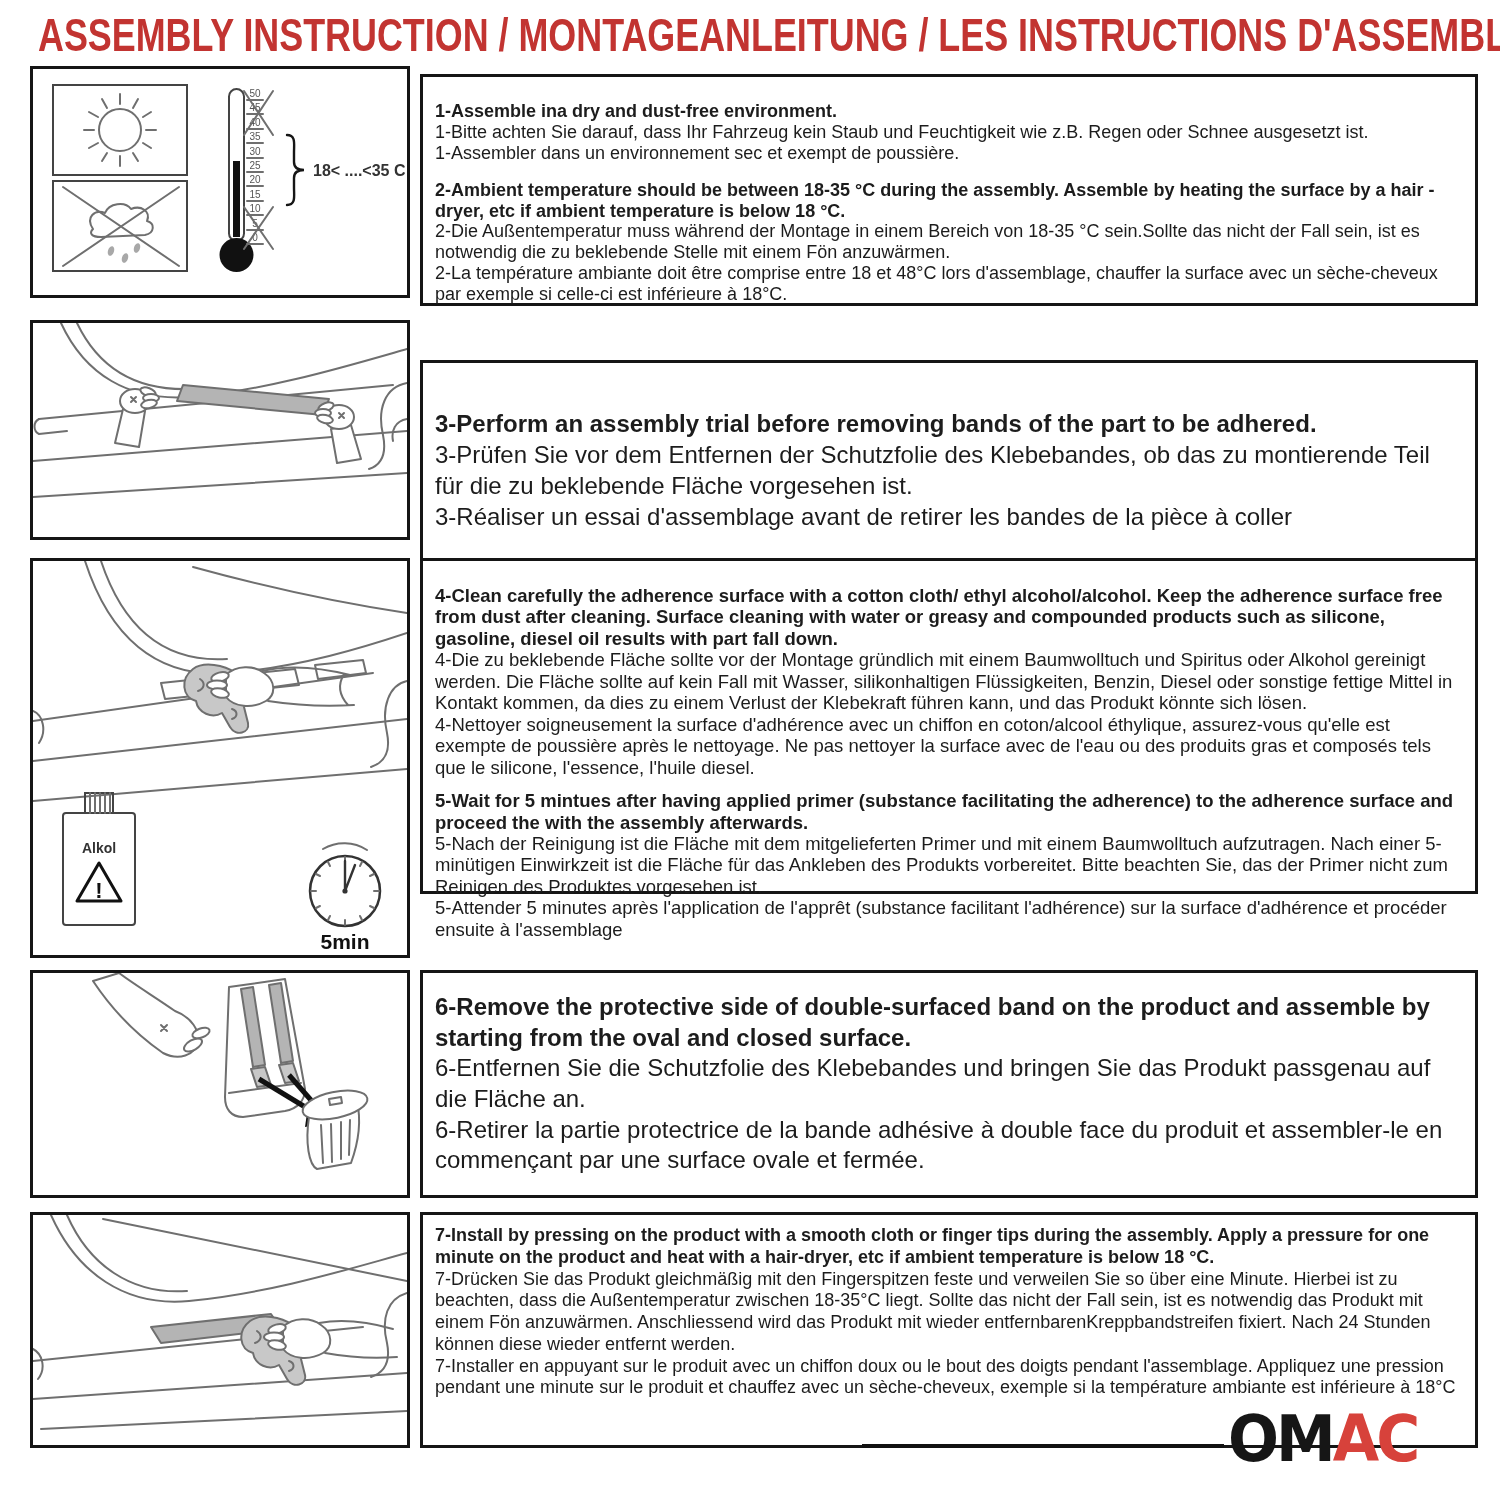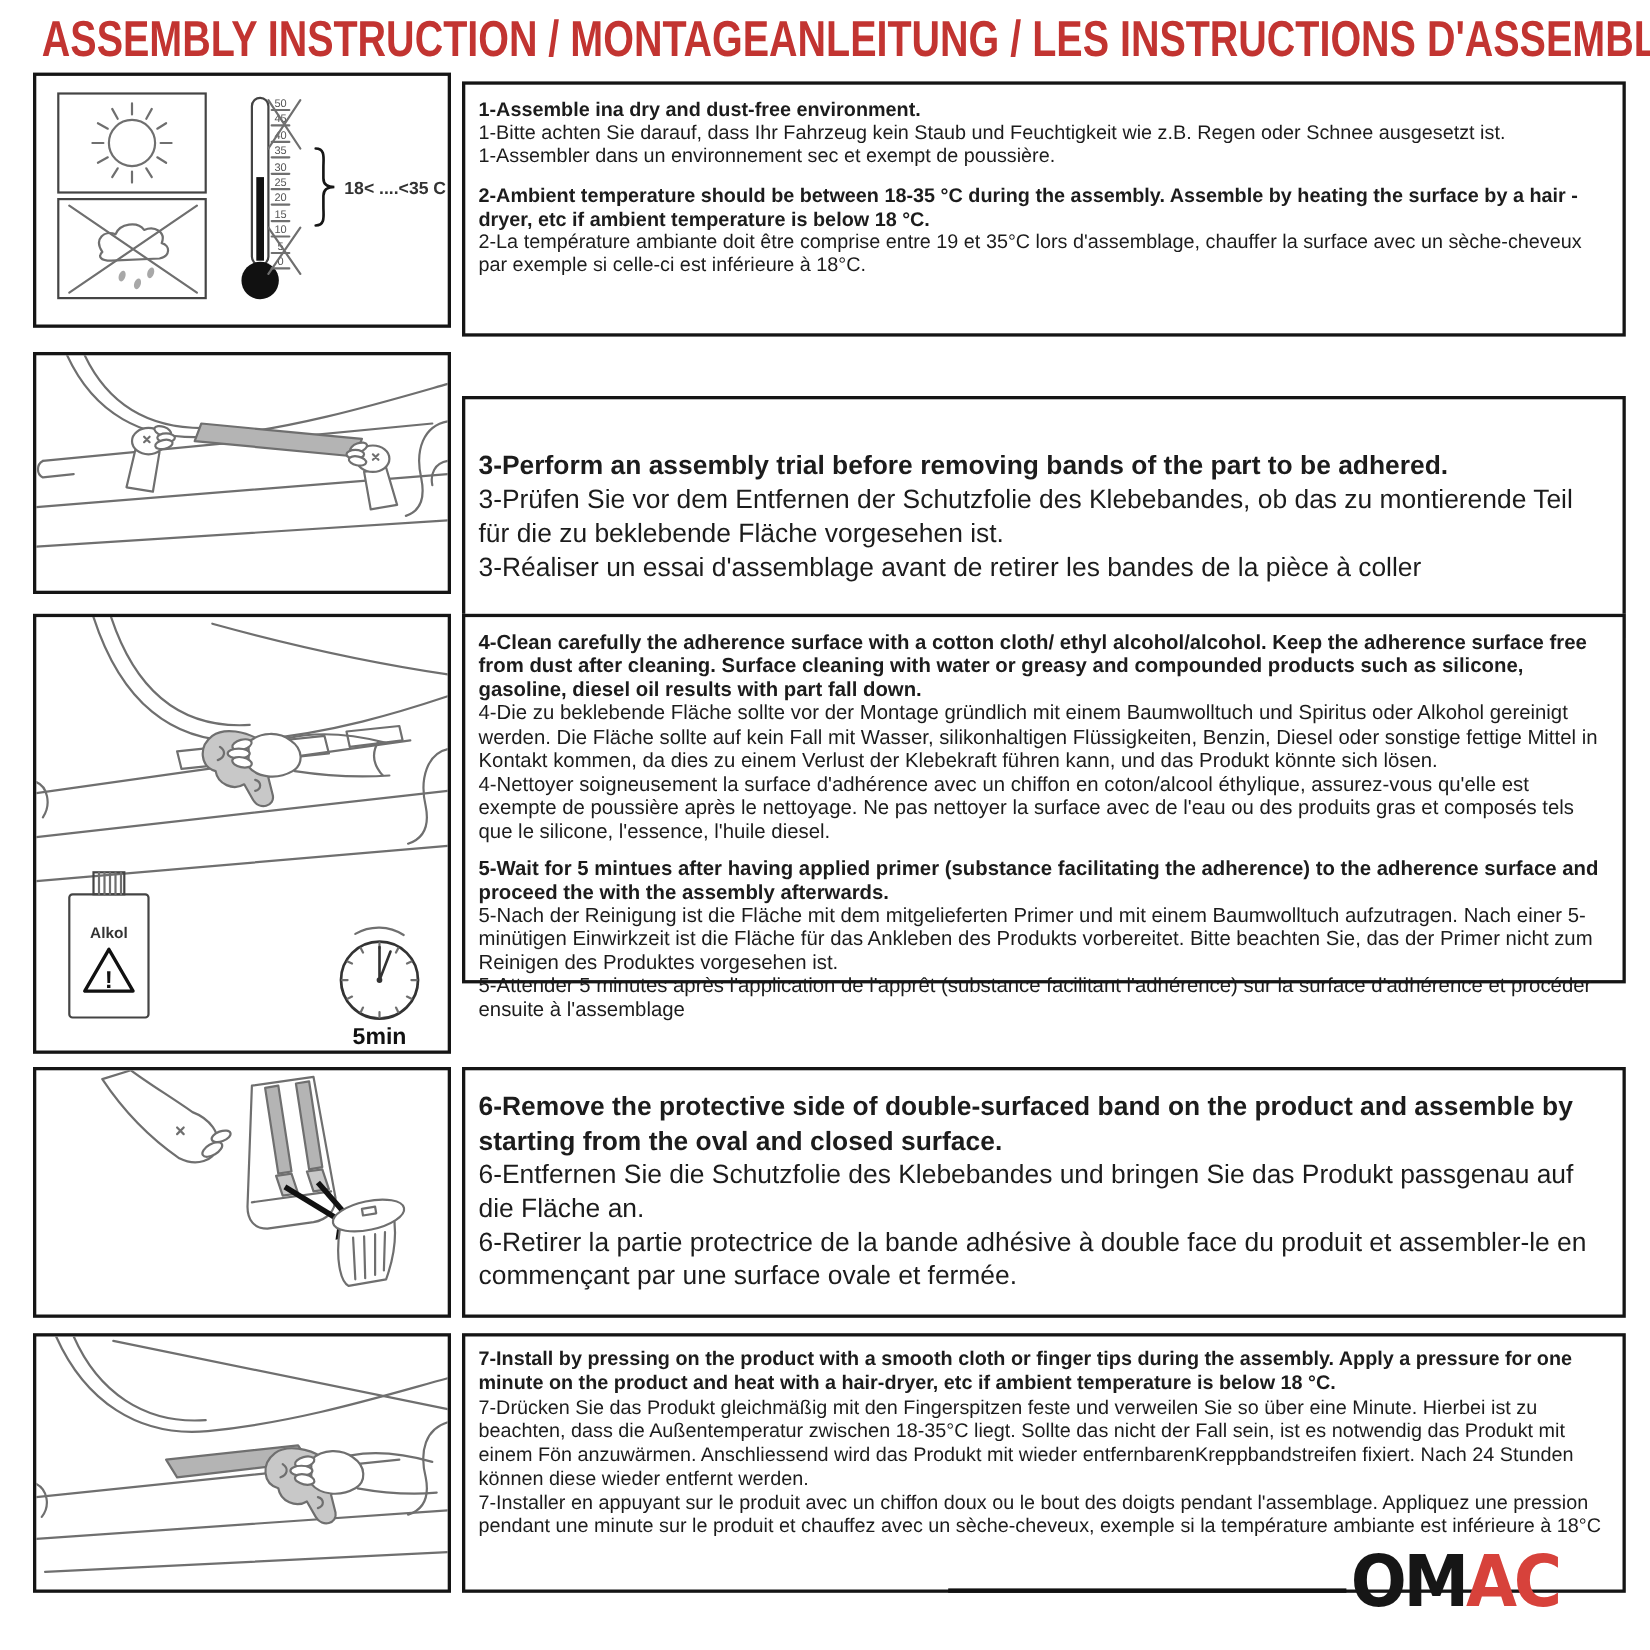--- a/index.html
+++ b/index.html
@@ -3,21 +3,21 @@
 <meta charset="utf-8">
 <style>
   html,body{margin:0;padding:0;background:#ffffff;width:1500px;height:1500px;
     font-family:"Liberation Sans",sans-serif;overflow:hidden;color:#1c1c1c;}
   #page{position:relative;width:1500px;height:1500px;background:#fff;}
   #title{position:absolute;left:38px;top:8px;font-size:46px;font-weight:bold;
     color:#c23431;white-space:nowrap;transform:scaleX(0.78);transform-origin:left center;
     letter-spacing:0px;}
   .ibox{position:absolute;left:30px;width:380px;border:3px solid #151515;background:#fff;box-sizing:border-box;}
   .tbox{position:absolute;left:420px;width:1058px;border:3px solid #151515;background:#fff;
-    box-sizing:border-box;padding:12px 12px;}
+    box-sizing:border-box;padding:24px 12px;}
   .tbox p{margin:0;}
   .b{font-weight:bold;}
   .gap{margin-top:16px !important;}
   .r1{font-size:18px;line-height:1.16;}
   .r2{font-size:24px;line-height:1.3;display:flex;flex-direction:column;justify-content:center;}
   .r3{font-size:18.5px;line-height:1.16;}
   .r3 .gap{margin-top:12px !important;}
   .r4{font-size:24px;line-height:1.28;display:flex;flex-direction:column;justify-content:center;}
   .r5{font-size:18px;line-height:1.21;padding-top:10px;}
   svg{display:block;}
@@ -78,21 +78,22 @@
         <path class="blk" d="M254,66 C263,66 261,75 261,83 L261,93 C261,99 265,101 271,101 C265,101 261,103 261,109 L261,119 C261,127 263,136 254,136"></path>
         <text x="280" y="107" font-size="16" font-weight="bold" fill="#333">18&lt; ....&lt;35 C</text>
       </g>
     </svg>
   </div>
   <div class="tbox r1" style="top:74px;height:232px;">
     <p class="b">1-Assemble ina dry and dust-free environment.</p>
     <p>1-Bitte achten Sie darauf, dass Ihr Fahrzeug kein Staub und Feuchtigkeit wie z.B. Regen oder Schnee ausgesetzt ist.</p>
     <p>1-Assembler dans un environnement sec et exempt de poussière.</p>
     <p class="b gap">2-Ambient temperature should be between 18-35 °C during the assembly. Assemble by heating the surface by a hair -dryer, etc if ambient temperature is below 18 °C.</p>
-    <p>2-La température ambiante doit être comprise entre 19 et 35°C lors d'assemblage, chauffer la surface avec un sèche-cheveux par exemple si celle-ci est inférieure à 18°C.</p>
+    <p>2-Die Außentemperatur muss während der Montage in einem Bereich von 18-35 °C sein.Sollte das nicht der Fall sein, ist es notwendig die zu beklebende Stelle mit einem Fön anzuwärmen.</p>
+    <p>2-La température ambiante doit être comprise entre 18 et 48°C lors d'assemblage, chauffer la surface avec un sèche-cheveux par exemple si celle-ci est inférieure à 18°C.</p>
   </div>
 
   <div class="ibox" style="top:320px;height:220px;">
     <svg width="374" height="214" viewBox="0 0 374 214">
       <path class="s" d="M28,0 C52,52 96,78 156,74 C232,68 318,42 374,26"></path>
       <path class="s" d="M44,0 C66,46 104,68 158,66"></path>
       <path class="s" d="M374,60 C352,64 344,86 350,112 C354,132 348,142 336,146"></path>
       <path class="s" d="M374,96 C362,98 358,108 360,118"></path>
       <path class="s" d="M6,96 L360,62"></path>
       <path class="s" d="M6,96 C0,99 0,108 6,111 L34,108"></path>

